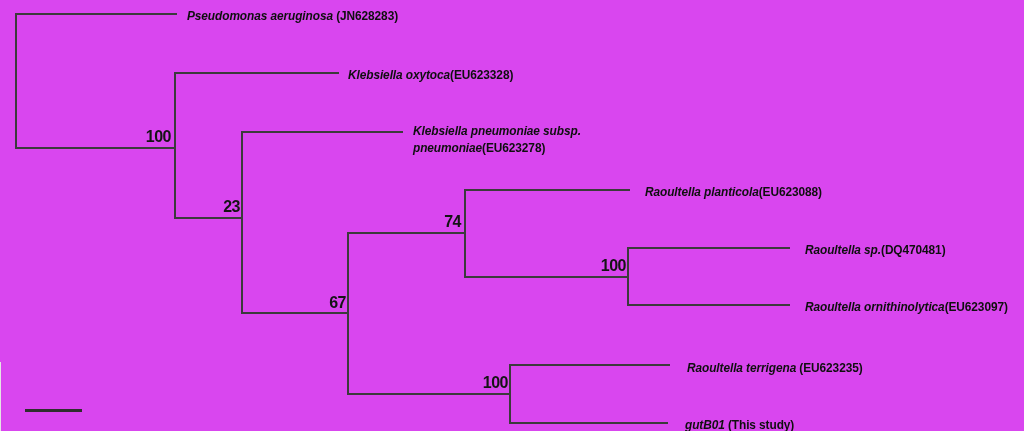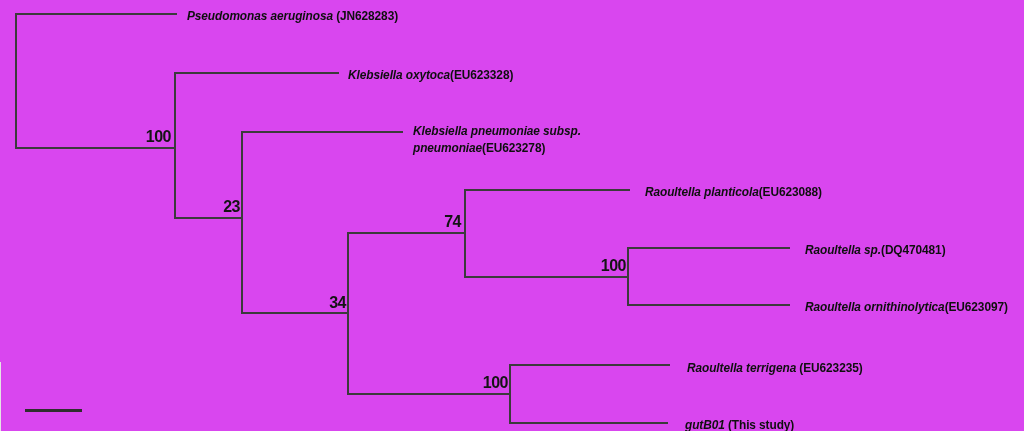--- a/index.html
+++ b/index.html
@@ -72,21 +72,21 @@
       <div class="taxon" style="left: 348px; top: 74px;"><span class="it">Klebsiella oxytoca</span><span>(EU623328)</span></div>
       <div class="taxon" style="left: 413px; top: 139px;"><span class="it">Klebsiella pneumoniae subsp.</span><br><span class="it">pneumoniae</span><span>(EU623278)</span></div>
       <div class="taxon" style="left: 645px; top: 191px;"><span class="it">Raoultella planticola</span><span>(EU623088)</span></div>
       <div class="taxon" style="left: 805px; top: 249px;"><span class="it">Raoultella sp.</span><span>(DQ470481)</span></div>
       <div class="taxon" style="left: 805px; top: 306px;"><span class="it">Raoultella ornithinolytica</span><span>(EU623097)</span></div>
       <div class="taxon" style="left: 687px; top: 367px;"><span class="it">Raoultella terrigena</span><span> (EU623235)</span></div>
       <div class="taxon" style="left: 685px; top: 424px;"><span class="it">gutB01</span><span> (This study)</span></div>
       <div class="boot" style="left: 172px; top: 146px;">100</div>
       <div class="boot" style="left: 241px; top: 216px;">23</div>
       <div class="boot" style="left: 462px; top: 231px;">74</div>
-      <div class="boot" style="left: 347px; top: 312px;">34</div>
+      <div class="boot" style="left: 347px; top: 312px;">67</div>
       <div class="boot" style="left: 627px; top: 275px;">100</div>
       <div class="boot" style="left: 509px; top: 392px;">100</div>
       <div class="edge" style="left: 35px; top: 434px; width: 984px; height: 2px; background: rgb(207, 207, 207);"></div>
       <div class="edge" style="left: 18px; top: 434px; width: 13px; height: 2px; background: rgb(181, 181, 181);"></div>
       <div class="edge" style="left: 0px; top: 362px; width: 1px; height: 73px; background: rgb(228, 228, 228);"></div>
     </div>
   <div class="scalebar" style="left: 25px; top: 409px; width: 57px; height: 3px; background: rgb(46, 46, 46);"></div>
 </div>
 
 </body></html>

